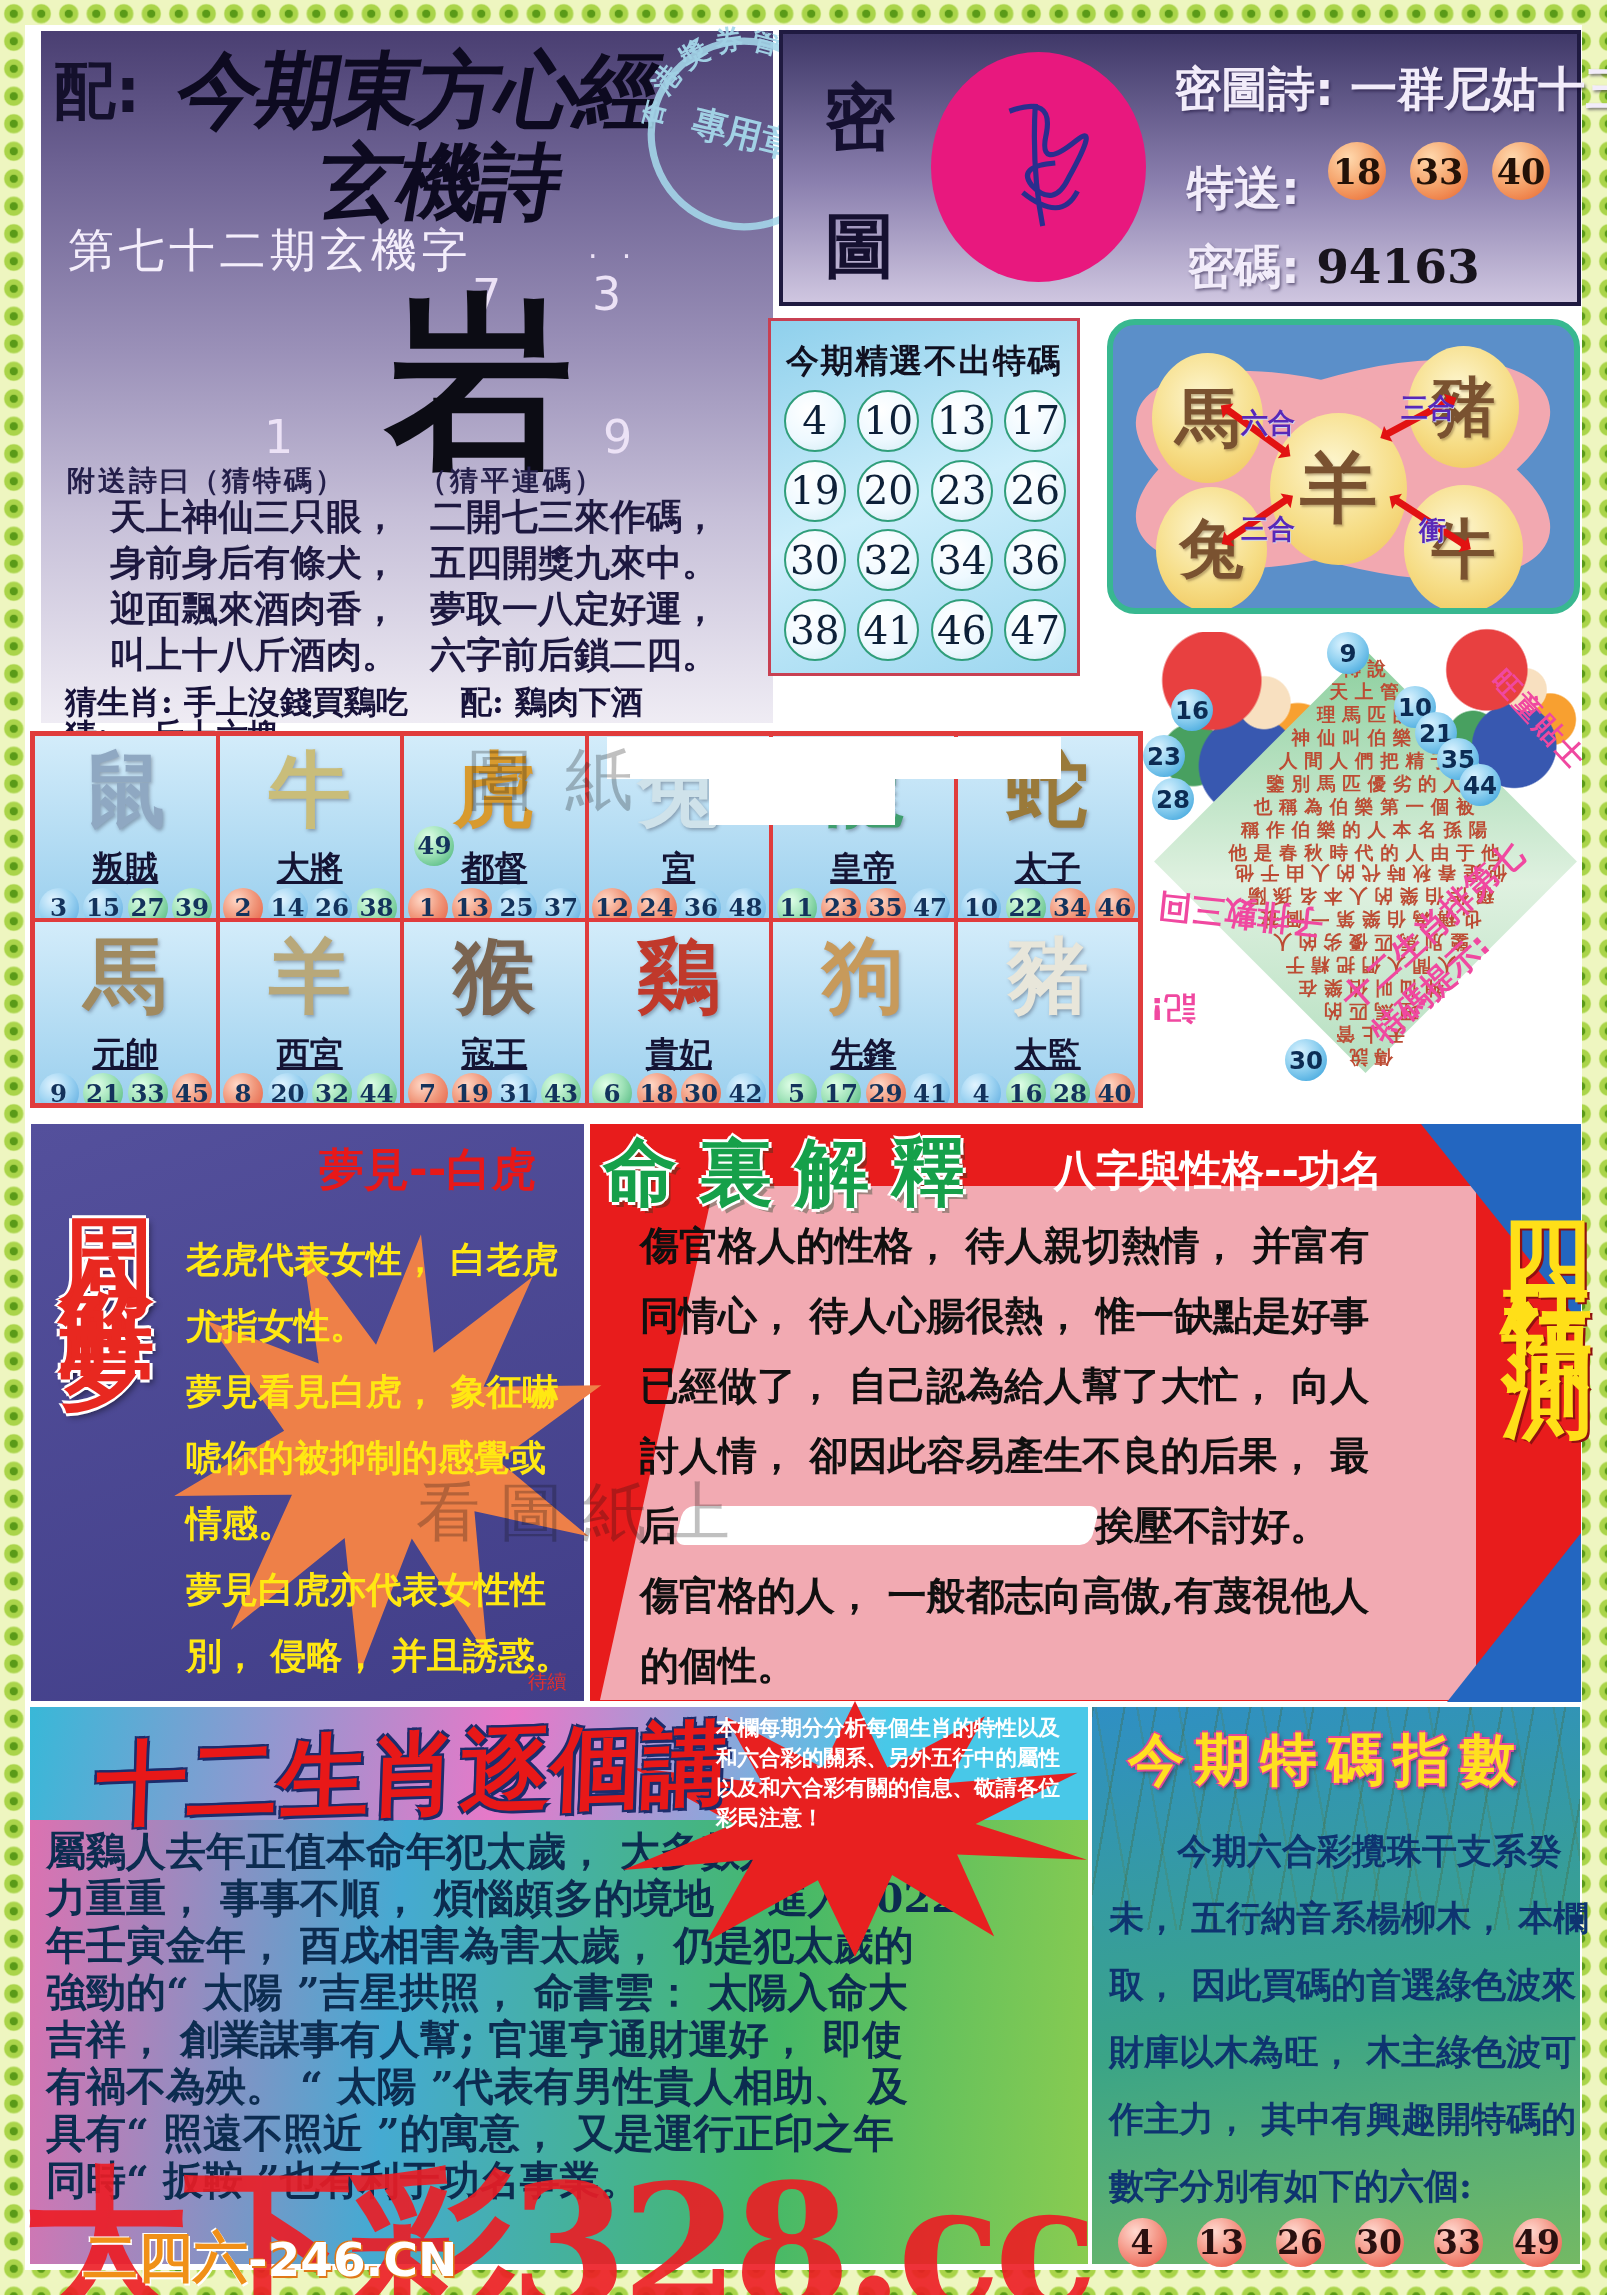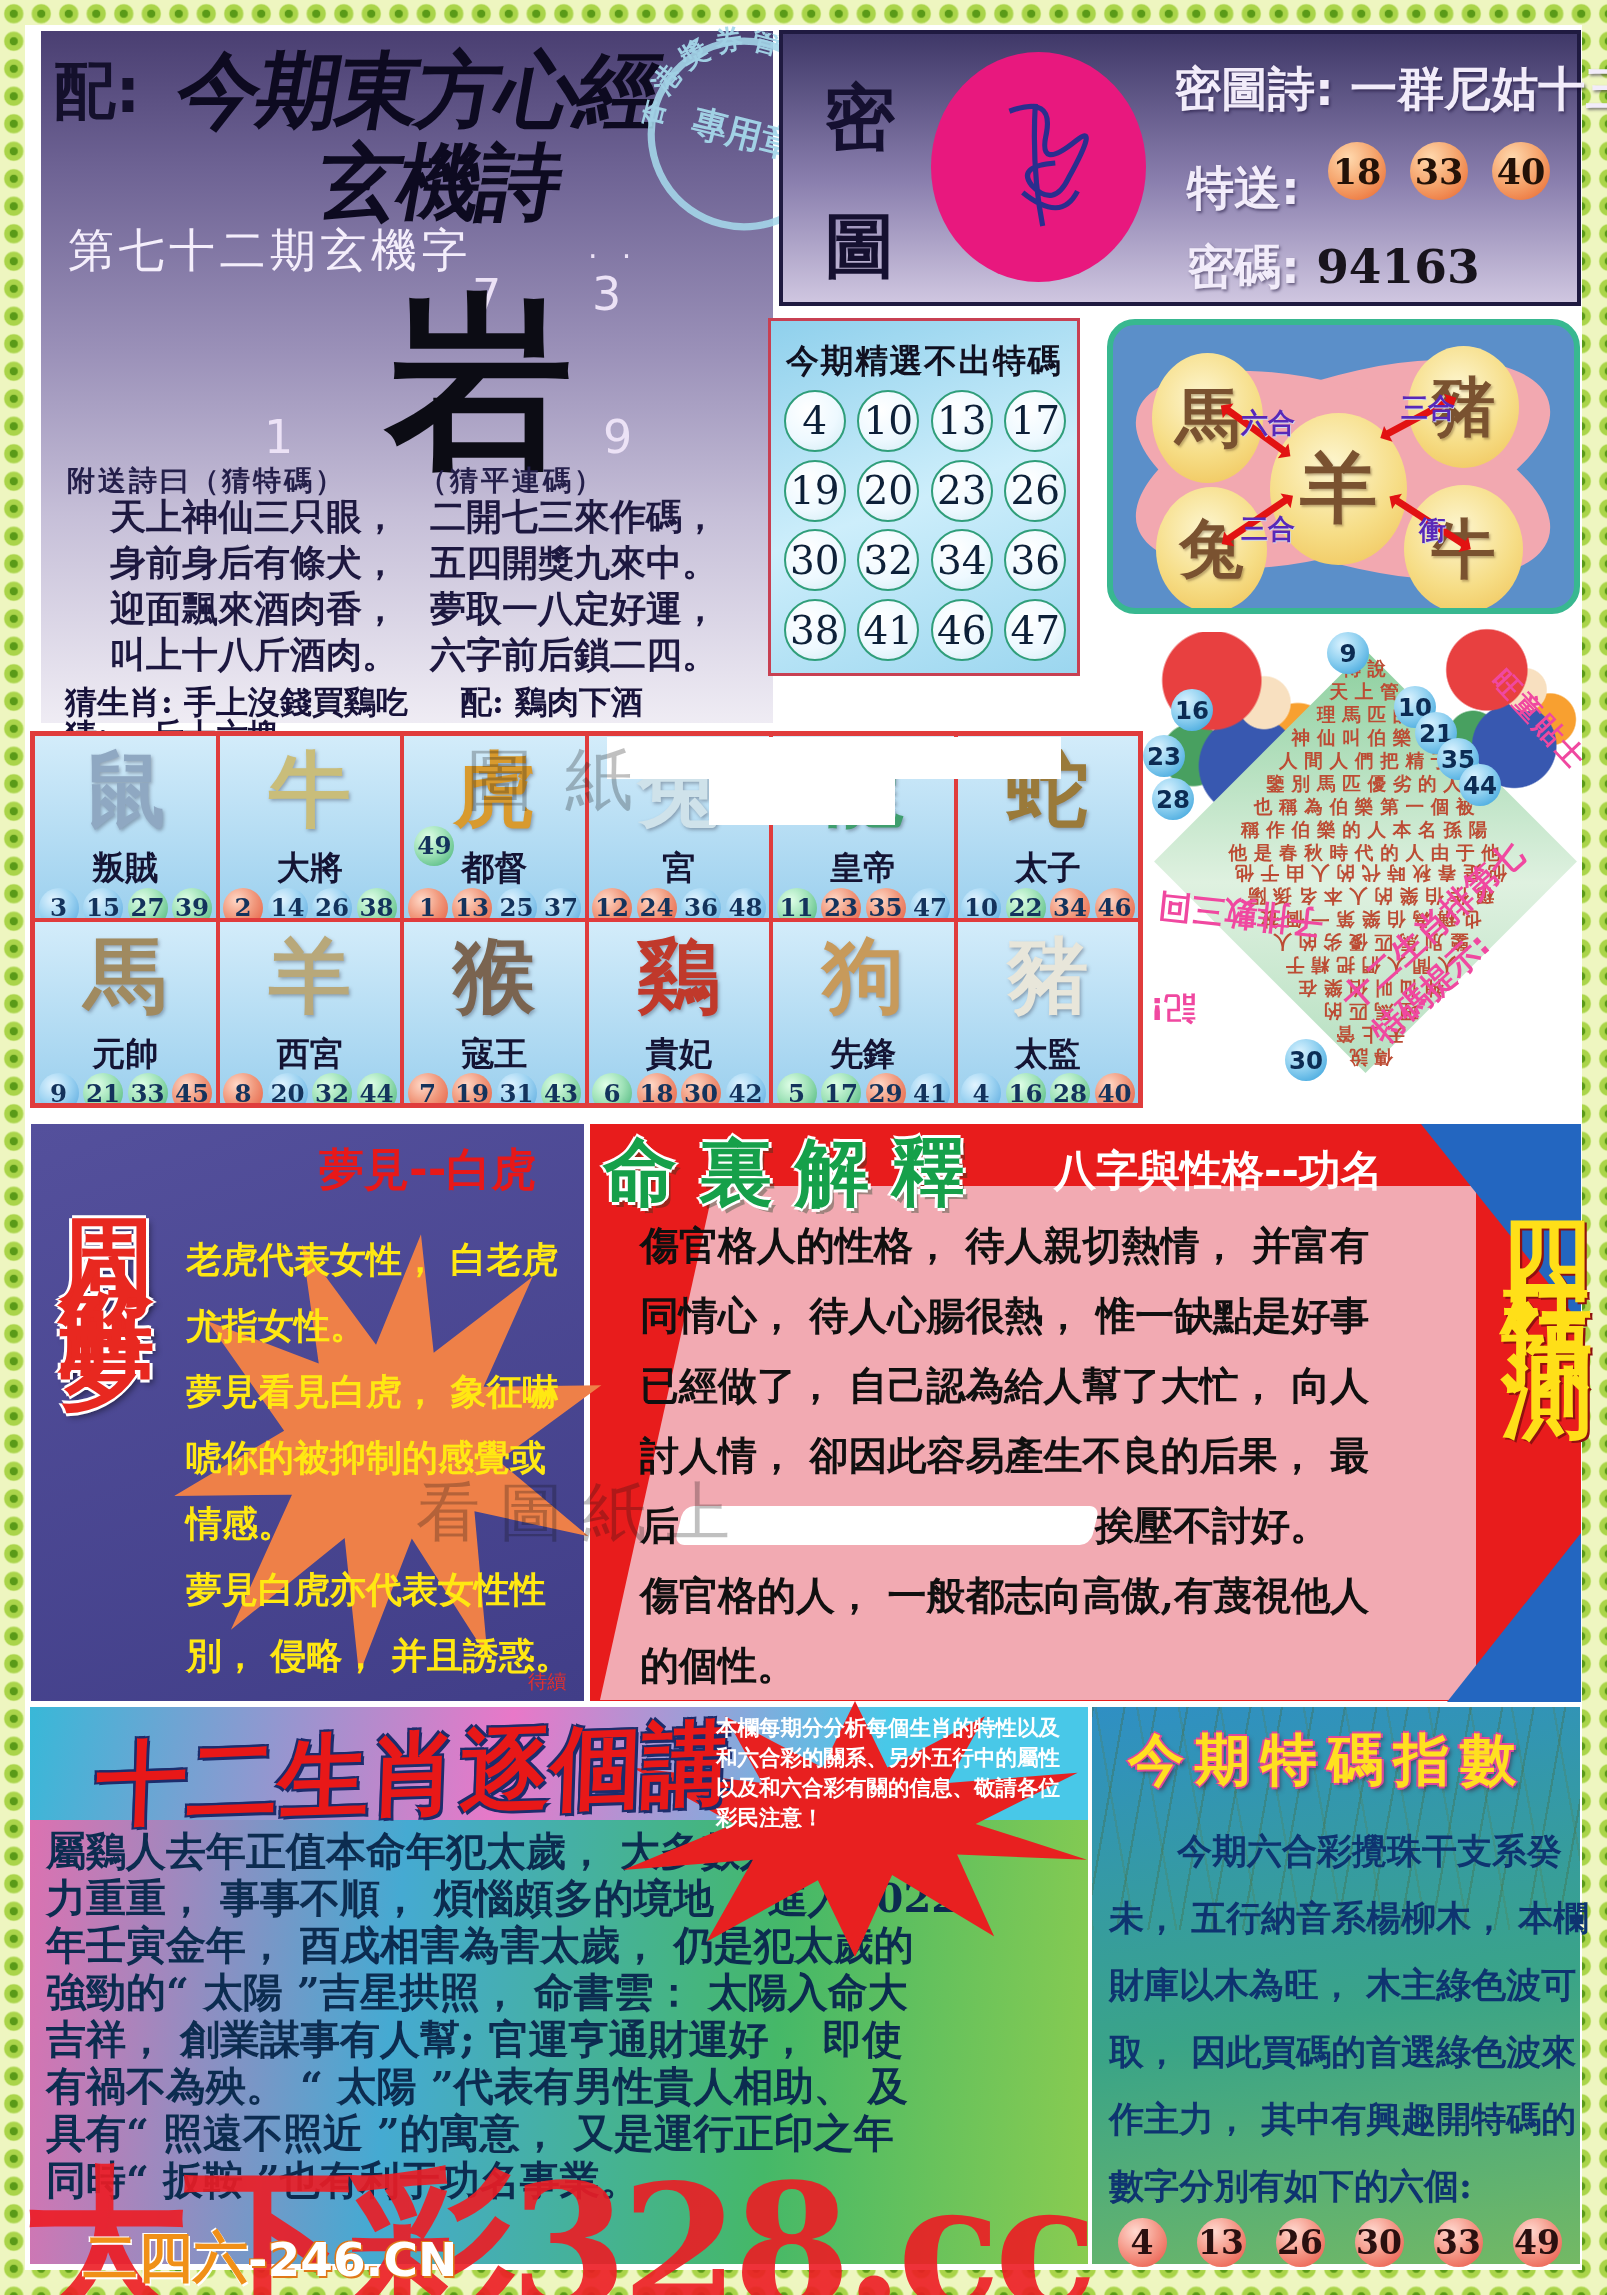--- a/index.html
+++ b/index.html
@@ -61,21 +61,21 @@
   .rel-arrow::before{left:-13.4px;border-right-color:#e21212;}
   .rel-arrow::after{right:-13.4px;border-left-color:#e21212;}
 
   
   .zgrid{left:30px;top:731px;width:1113px;height:377px;display:grid;grid-template:repeat(2,1fr)/repeat(6,1fr);
     border:3px solid #e03c3c;box-sizing:border-box;background:#fff;}
   .zcell{border:2.2px solid #e03c3c;background:linear-gradient(180deg,#d3ecfa,#9cd0ee);
     display:flex;flex-direction:column;align-items:center;position:relative;overflow:hidden;}
   .z-art{flex:1;display:flex;align-items:center;justify-content:center;font-size:82px;font-weight:700;
     text-shadow:1.5px 2.2px 3.7px rgba(40,40,60,.35);}
-  .z-title{font-size:33px;font-weight:800;color:#141434;height:40px;}
+  .z-title{font-size:33px;font-weight:800;color:#141434;height:40px;text-decoration:underline;}
   .zballs{display:flex;gap:4.5px;padding:1.5px 1.5px 6px;}
   .zball{width:40px;height:40px;border-radius:50%;display:flex;align-items:center;justify-content:center;
     font-weight:700;font-size:24.5px;color:#14335c;font-family:"DejaVu Serif",serif;}
   .zball[data-c="r"]{background:radial-gradient(circle at 35% 30%,#ffd9c8,#f19a7e 45%,#e4573a);}
   .zball[data-c="b"]{background:radial-gradient(circle at 35% 30%,#e2f4ff,#9fd4f2 45%,#4fa3dc);}
   .zball[data-c="g"]{background:radial-gradient(circle at 35% 30%,#e0ffe8,#9fe2b8 45%,#3fae72);}
   .extra49{position:absolute;left:10.4px;bottom:52px;}
   .censor{background:#fff;z-index:6;}
   .paperwm{color:#111;opacity:.26;font-weight:400;z-index:7;pointer-events:none;}
 
@@ -488,22 +488,22 @@
   <p>有禍不為殃。 “ 太陽 ”代表有男性貴人相助、 及</p>
   <p>具有“ 照遠不照近 ”的寓意， 又是運行正印之年</p>
   <p>同時“ 扳鞍 ”也有利于功名事業。</p>
 </div>
 
 <div class="abs sidx"></div>
 <div class="abs i-title">今期特碼指數</div>
 <div class="abs i-body ser">
   <p>今期六合彩攪珠干支系癸</p>
   <p>未， 五行納音系楊柳木， 本欄</p>
+  <p>取， 因此買碼的首選綠色波來</p>
   <p>財庫以木為旺， 木主綠色波可</p>
-  <p>取， 因此買碼的首選綠色波來</p>
   <p>作主力， 其中有興趣開特碼的</p>
   <p>數字分別有如下的六個:</p>
 </div>
 <div class="abs i-balls">
   <div class="iball">4</div>
   <div class="iball">13</div>
   <div class="iball">26</div>
   <div class="iball">30</div>
   <div class="iball">33</div>
   <div class="iball">49</div>

